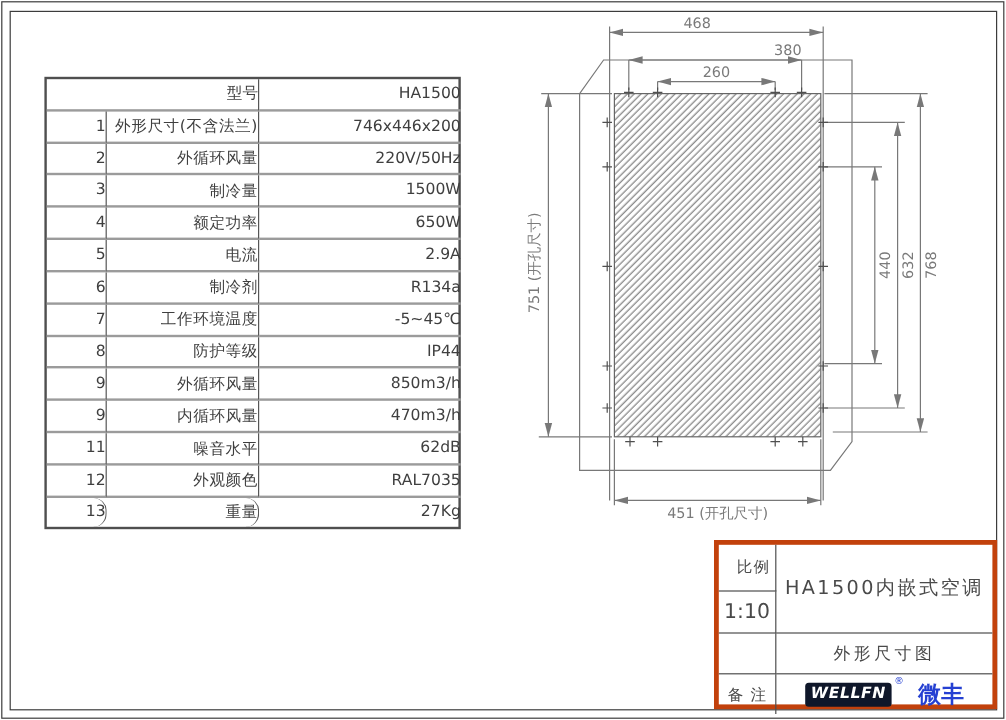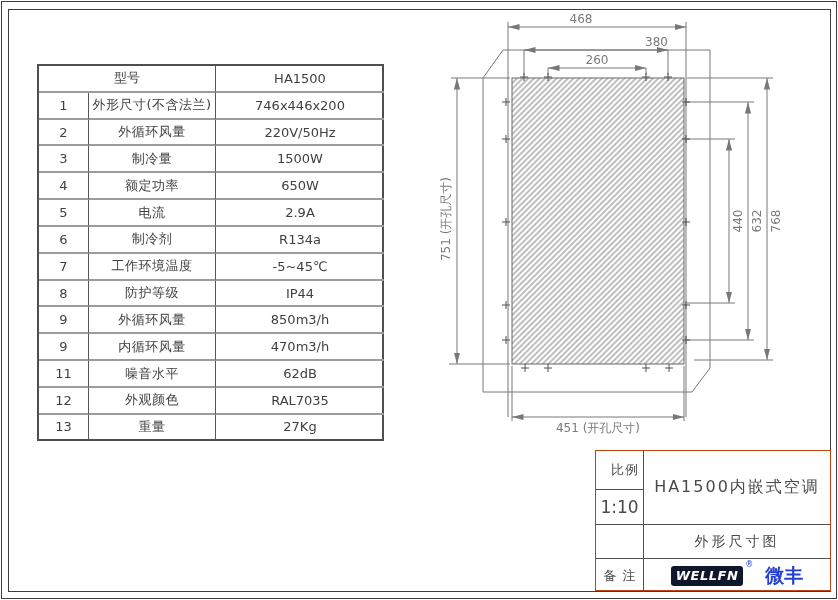--- a/index.html
+++ b/index.html
@@ -8,39 +8,39 @@
     font-family:"DejaVu Sans","Liberation Sans",sans-serif;color:#3f3f3f;
   }
   .frame-outer{position:absolute;inset:1px;border:1px solid #3c3c3c;pointer-events:none;}
   .frame-inner{position:absolute;left:8px;top:9px;right:7px;bottom:8px;border:1.5px solid #3c3c3c;pointer-events:none;}
 
   
   .spec-wrap{position:absolute;left:37px;top:64px;width:347px;height:377px;border:2px solid #4f4f4f;box-sizing:border-box;}
   table.spec{border-collapse:separate;border-spacing:0;width:100%;height:100%;table-layout:fixed;}
   table.spec td{
     border-right:1px solid #565656;border-bottom:2px solid #9b9b9b;
-    text-align:center;vertical-align:middle;font-size:13px;color:#3f3f3f;
+    text-align:right;vertical-align:middle;font-size:13px;color:#3f3f3f;
     padding:0;overflow:hidden;white-space:nowrap;
   }
   table.spec td:last-child{border-right:none;}
-  table.spec tr:last-child td{border-bottom:none;}
+  table.spec tr:last-child td{border-bottom:none;border-radius:11px;}
   td.c-num{font-size:12.5px;}
   td.c-label{letter-spacing:.5px;}
   td.c-value{font-size:13px;}
   td.h-label{text-align:center;padding-left:50px;}
 
   
   .drawing-svg{position:absolute;left:0;top:0;}
   .dim-label{position:absolute;font-size:12px;color:#7a7a7a;text-align:center;white-space:nowrap;pointer-events:none;}
   .vdim{transform:translate(-50%,-50%) rotate(-90deg);transform-origin:center;}
 
   
   .title-block{
     position:absolute;left:595px;top:450px;width:236px;height:141px;box-sizing:border-box;
-    border:1px solid #c2410c;display:grid;
+    border:4px solid #c2410c;display:grid;
     grid-template-columns:48px 1fr;grid-template-rows:39px 35px 34px 33px;
   }
   .tb-cell{box-sizing:border-box;display:flex;align-items:center;justify-content:center;font-size:13px;color:#4a4a4a;}
   .tb-r{border-right:1px solid #4f4f4f;}
   .tb-b{border-bottom:1px solid #4f4f4f;}
   .tb-scale-label{justify-content:flex-end;padding-right:4px;letter-spacing:1px;}
   .tb-scale-value{font-size:17px;}
   .tb-product{grid-column:2;grid-row:1 / span 2;font-size:16px;letter-spacing:2px;}
   .tb-sheet{font-size:14px;letter-spacing:3px;}
   .tb-remark{letter-spacing:6px;padding-left:6px;}

